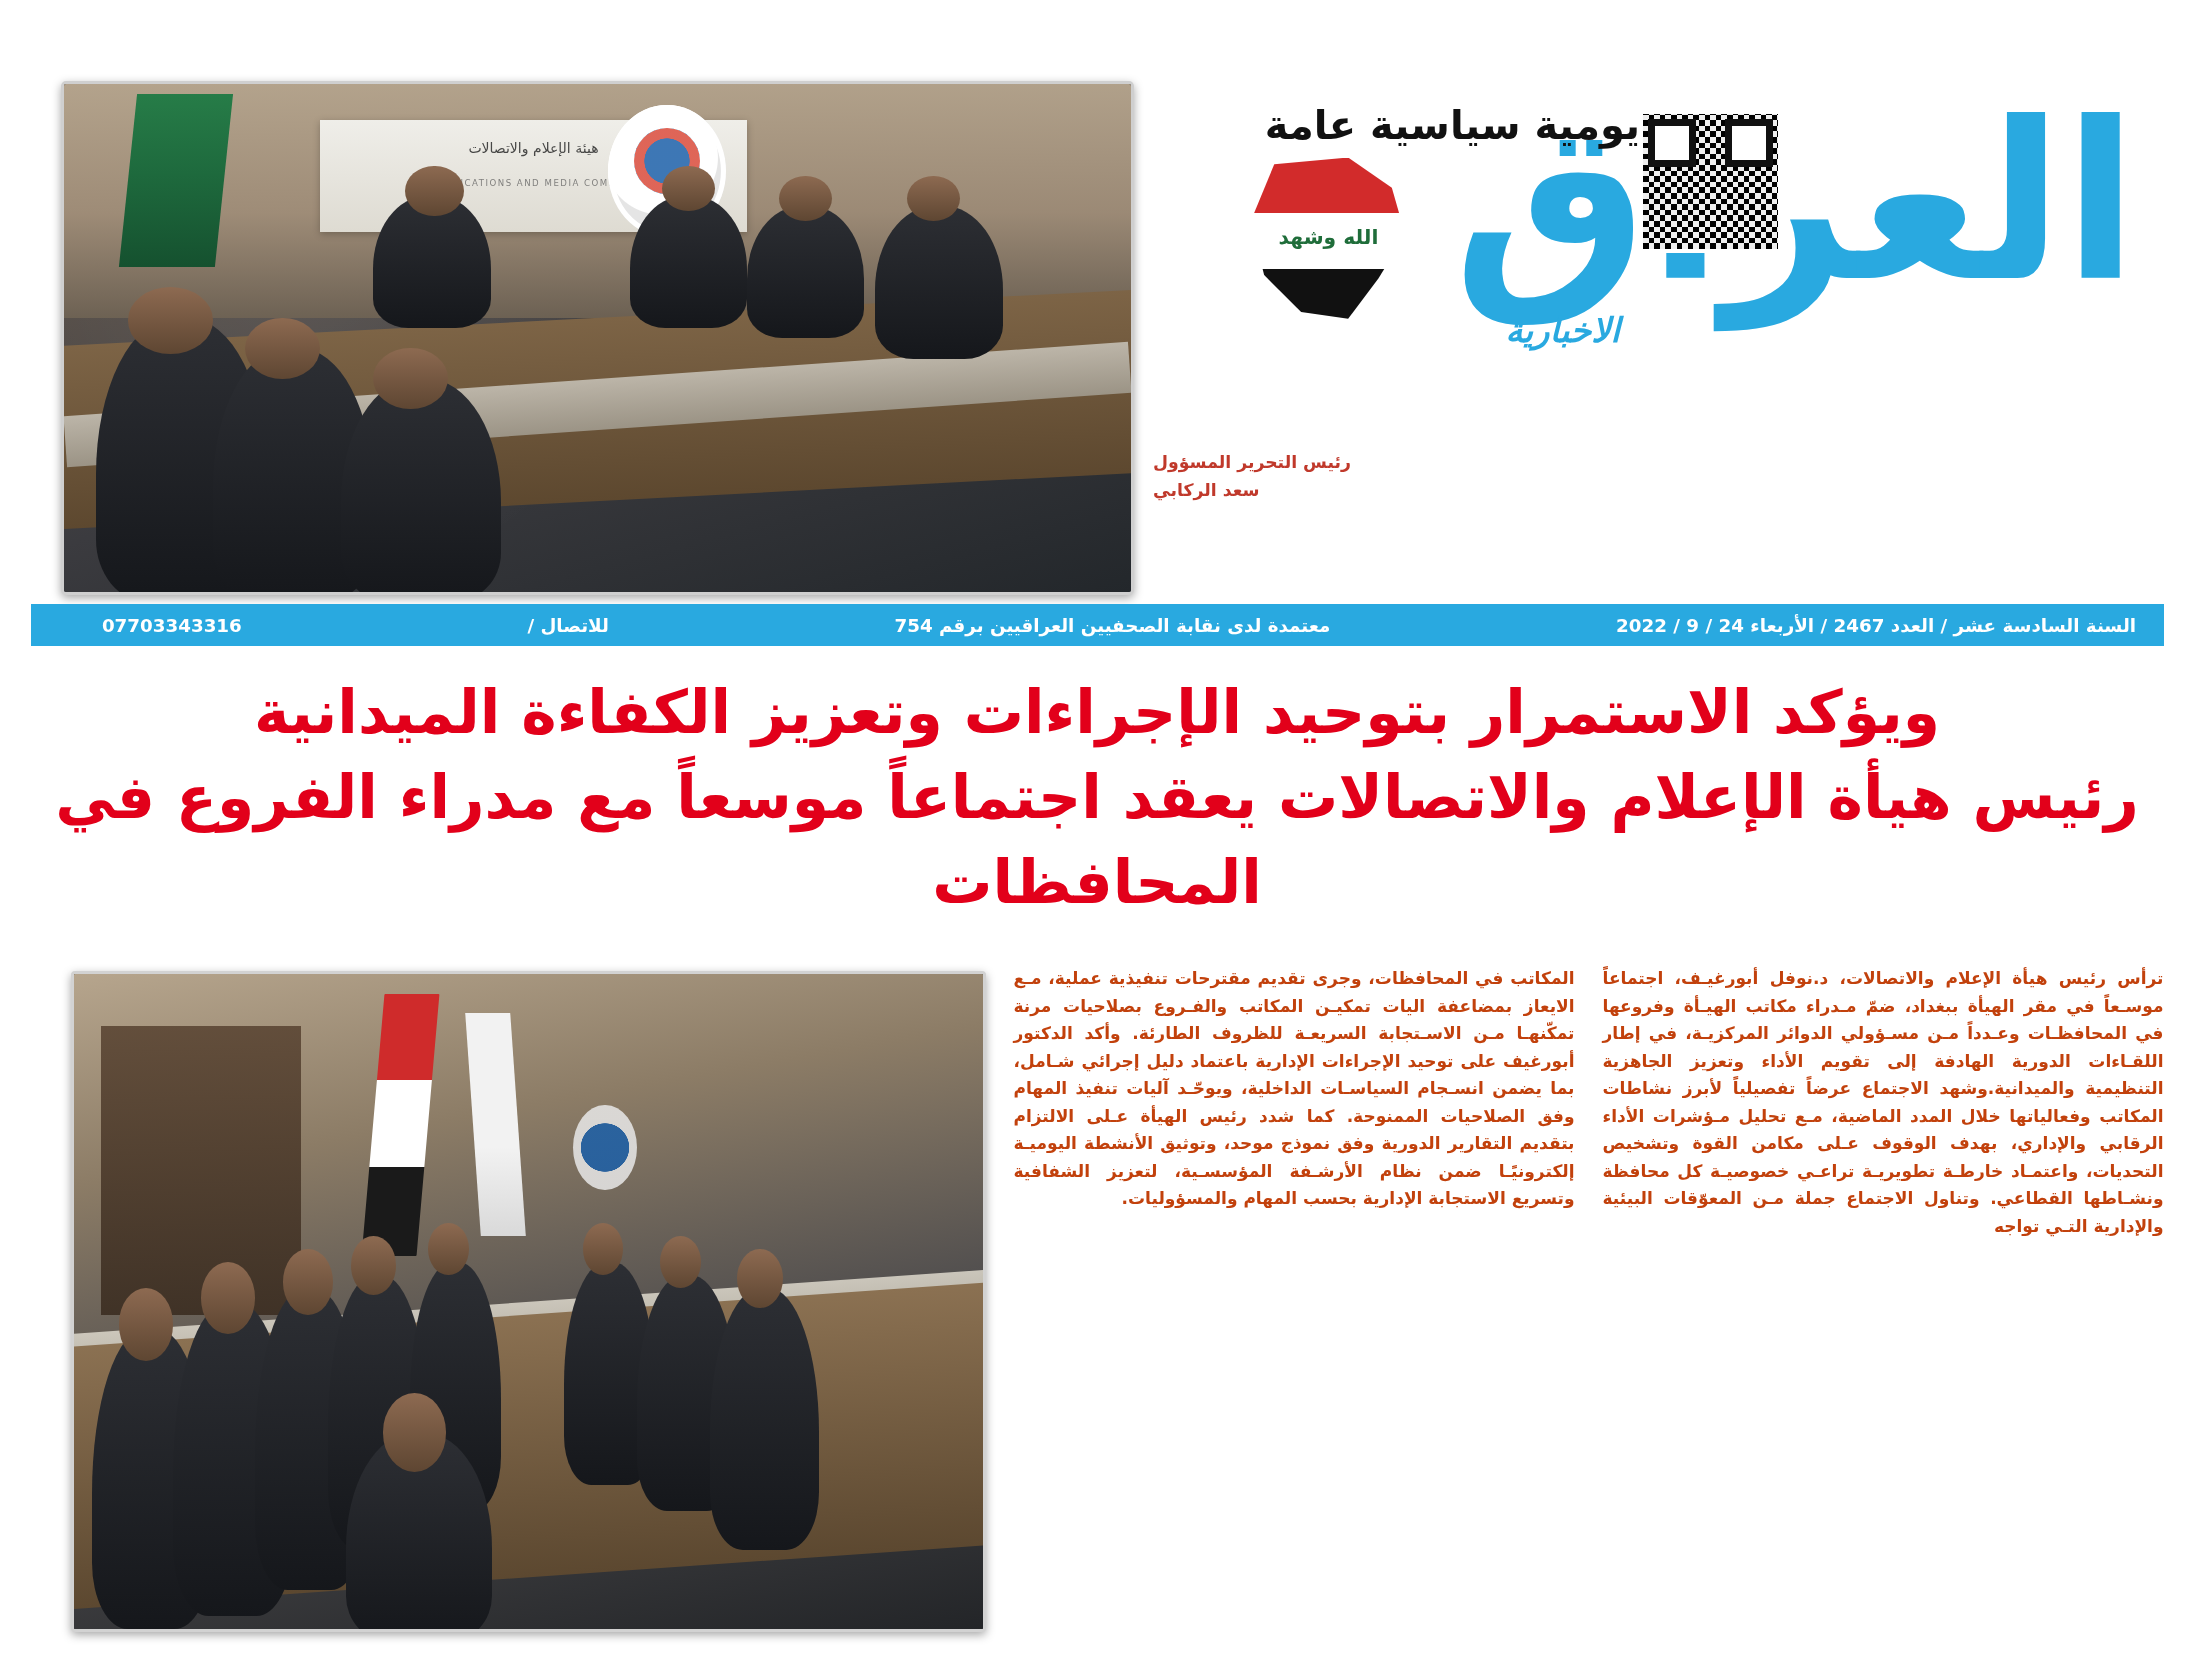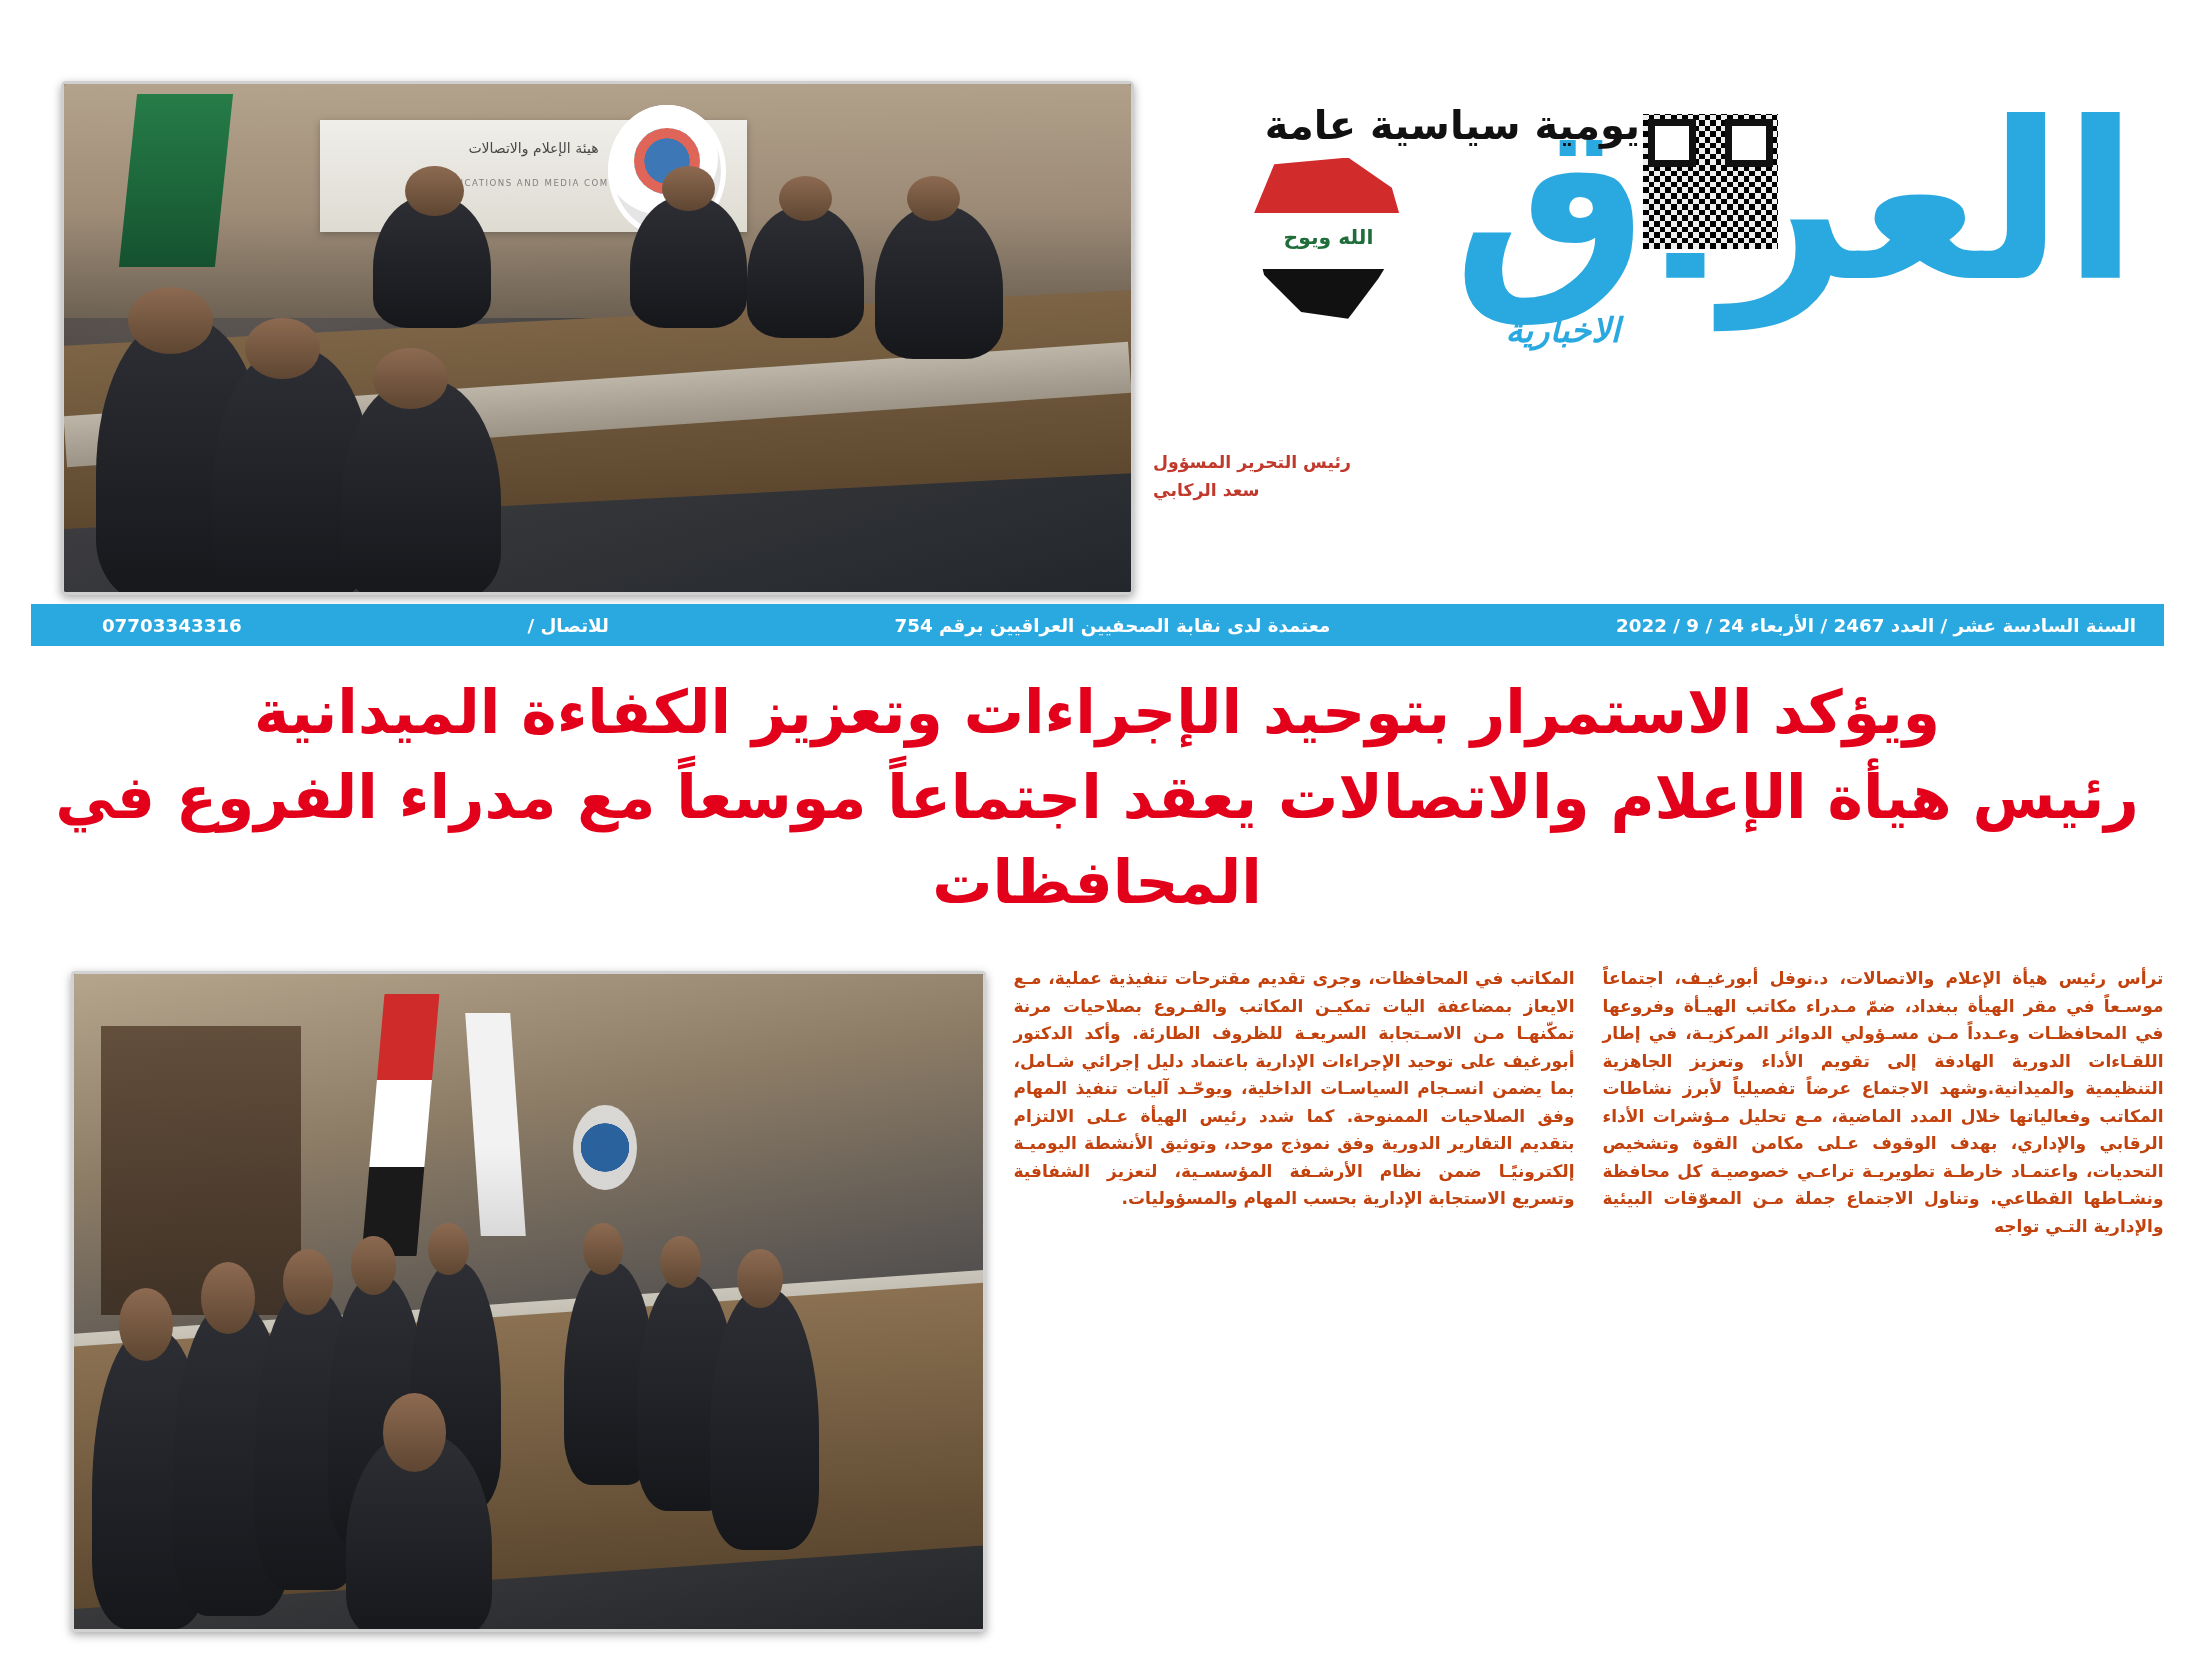--- a/index.html
+++ b/index.html
@@ -422,21 +422,21 @@
         <div class="p-person" style="left:76%; top:24%; width:12%; height:30%;"></div>
         <div class="p-head" style="left:79%; top:18%; width:5%;  height:9%;"></div>
       </div>
     </div>
 
     <div class="masthead-logo">
       <div class="logo-word">العراق</div>
       <div class="logo-tag-top">يومية سياسية عامة</div>
       <div class="logo-tag-bottom">الاخبارية</div>
       <div class="logo-map"></div>
-      <div class="logo-map-txt">الله ويوح</div>
+      <div class="logo-map-txt">الله وشهد</div>
       <div class="qr"></div>
       <div class="logo-credits2" style="white-space:pre-line">رئيس التحرير المسؤول
 سعد الركابي</div>
     </div>
   </div>
 
   <div class="infobar">
     <span>السنة السادسة عشر / العدد 2467 / الأربعاء 24 / 9 / 2022</span>
     <span>معتمدة لدى نقابة الصحفيين العراقيين برقم 754</span>
     <span>للاتصال /</span>

